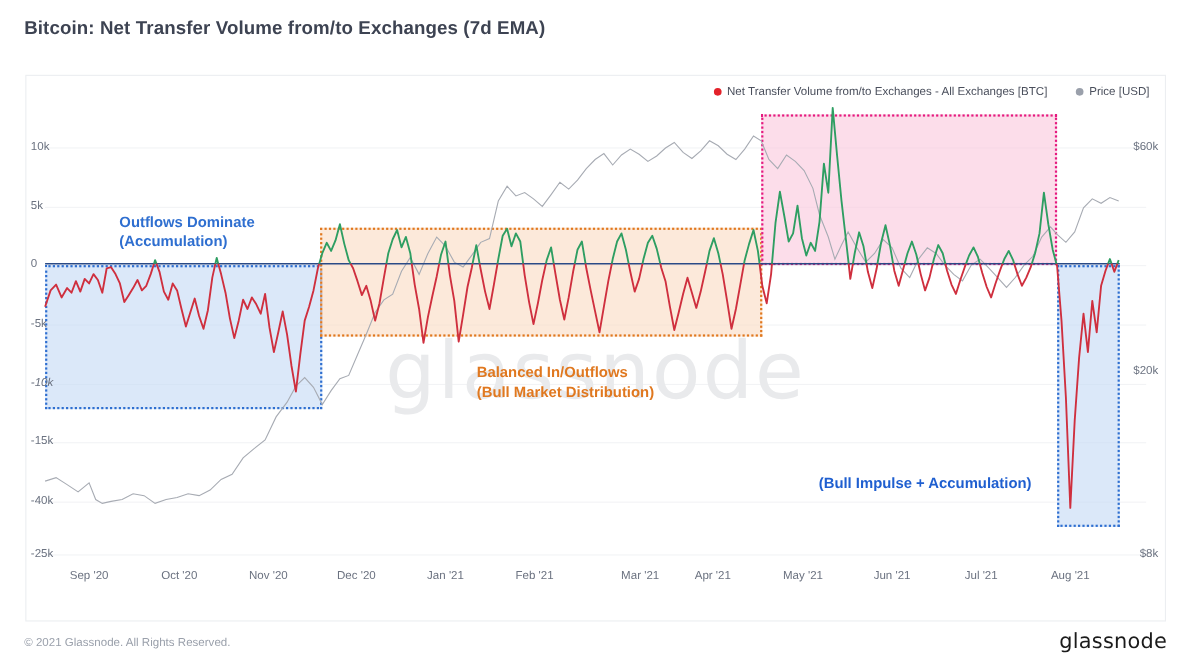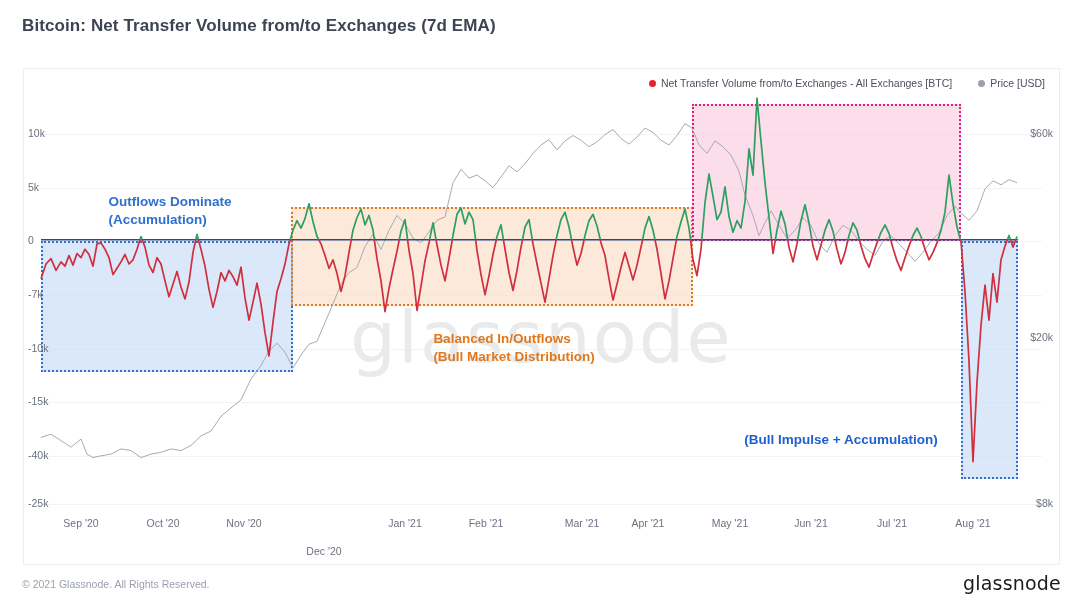--- a/index.html
+++ b/index.html
@@ -167,32 +167,32 @@
             <span>Net Transfer Volume from/to Exchanges - All Exchanges [BTC]</span>
           </div>
           <div class="item">
             <span class="dot" style="background: rgb(154, 160, 171);"></span>
             <span>Price [USD]</span>
           </div>
         </div>
         <div class="ylab left" style="top: 58px;">10k</div>
         <div class="ylab left" style="top: 112px;">5k</div>
         <div class="ylab left" style="top: 165px;">0</div>
-        <div class="ylab left" style="top: 219px;">-7k</div>
-        <div class="ylab left" style="top: 273px;">-10k</div>
+        <div class="ylab left" style="top: 219px;">-5k</div>
+        <div class="ylab left" style="top: 273px; font-style: italic;">-10k</div>
         <div class="ylab left" style="top: 326px;">-15k</div>
         <div class="ylab left" style="top: 380px;">-40k</div>
         <div class="ylab left" style="top: 428px;">-25k</div>
         <div class="ylab right" style="top: 58px;">$60k</div>
         <div class="ylab right" style="top: 262px;">$20k</div>
         <div class="ylab right" style="top: 428px;">$8k</div>
         <div class="xlab" style="left: 57px; top: 448px;">Sep '20</div>
         <div class="xlab" style="left: 139px; top: 448px;">Oct '20</div>
         <div class="xlab" style="left: 220px; top: 448px;">Nov '20</div>
-        <div class="xlab" style="left: 300px; top: 476px;">Dec '20</div>
+        <div class="xlab" style="left: 300px; top: 448px;">Dec '20</div>
         <div class="xlab" style="left: 381px; top: 448px;">Jan '21</div>
         <div class="xlab" style="left: 462px; top: 448px;">Feb '21</div>
         <div class="xlab" style="left: 558px; top: 448px;">Mar '21</div>
         <div class="xlab" style="left: 624px; top: 448px;">Apr '21</div>
         <div class="xlab" style="left: 706px; top: 448px;">May '21</div>
         <div class="xlab" style="left: 787px; top: 448px;">Jun '21</div>
         <div class="xlab" style="left: 868px; top: 448px;">Jul '21</div>
         <div class="xlab" style="left: 949px; top: 448px;">Aug '21</div>
         <div class="anno" style="left: 146px; top: 124px; color: rgb(47, 111, 208);">
           <div>Outflows Dominate</div>

